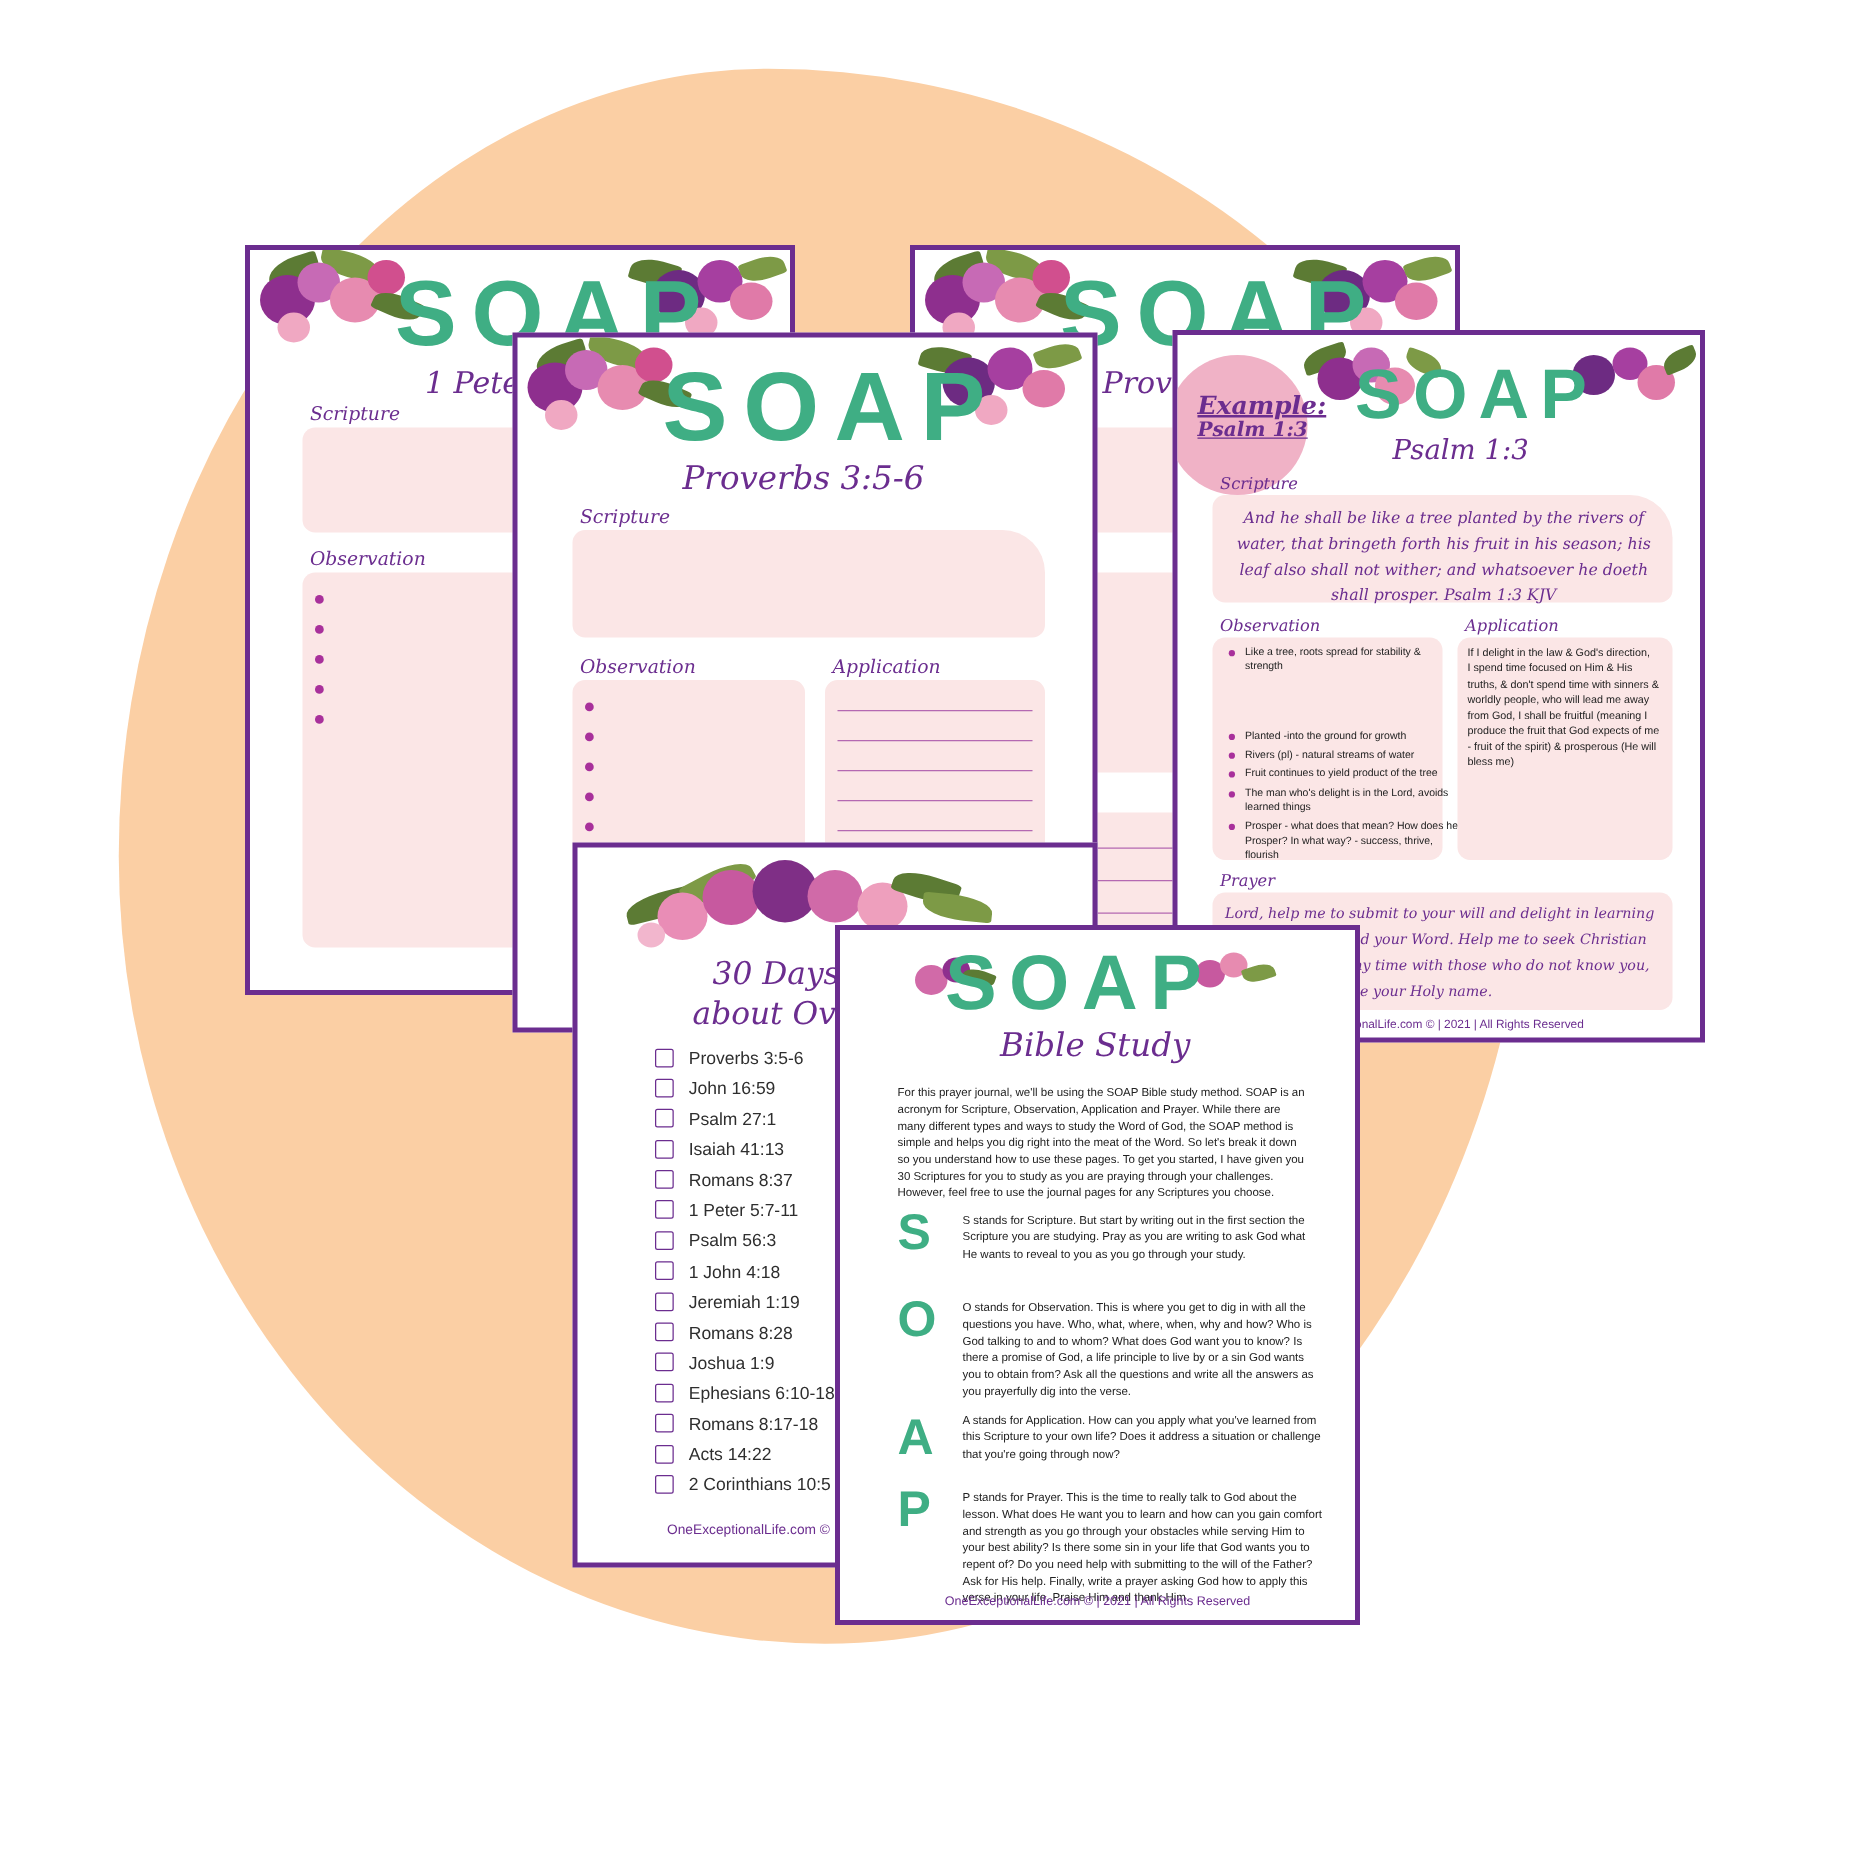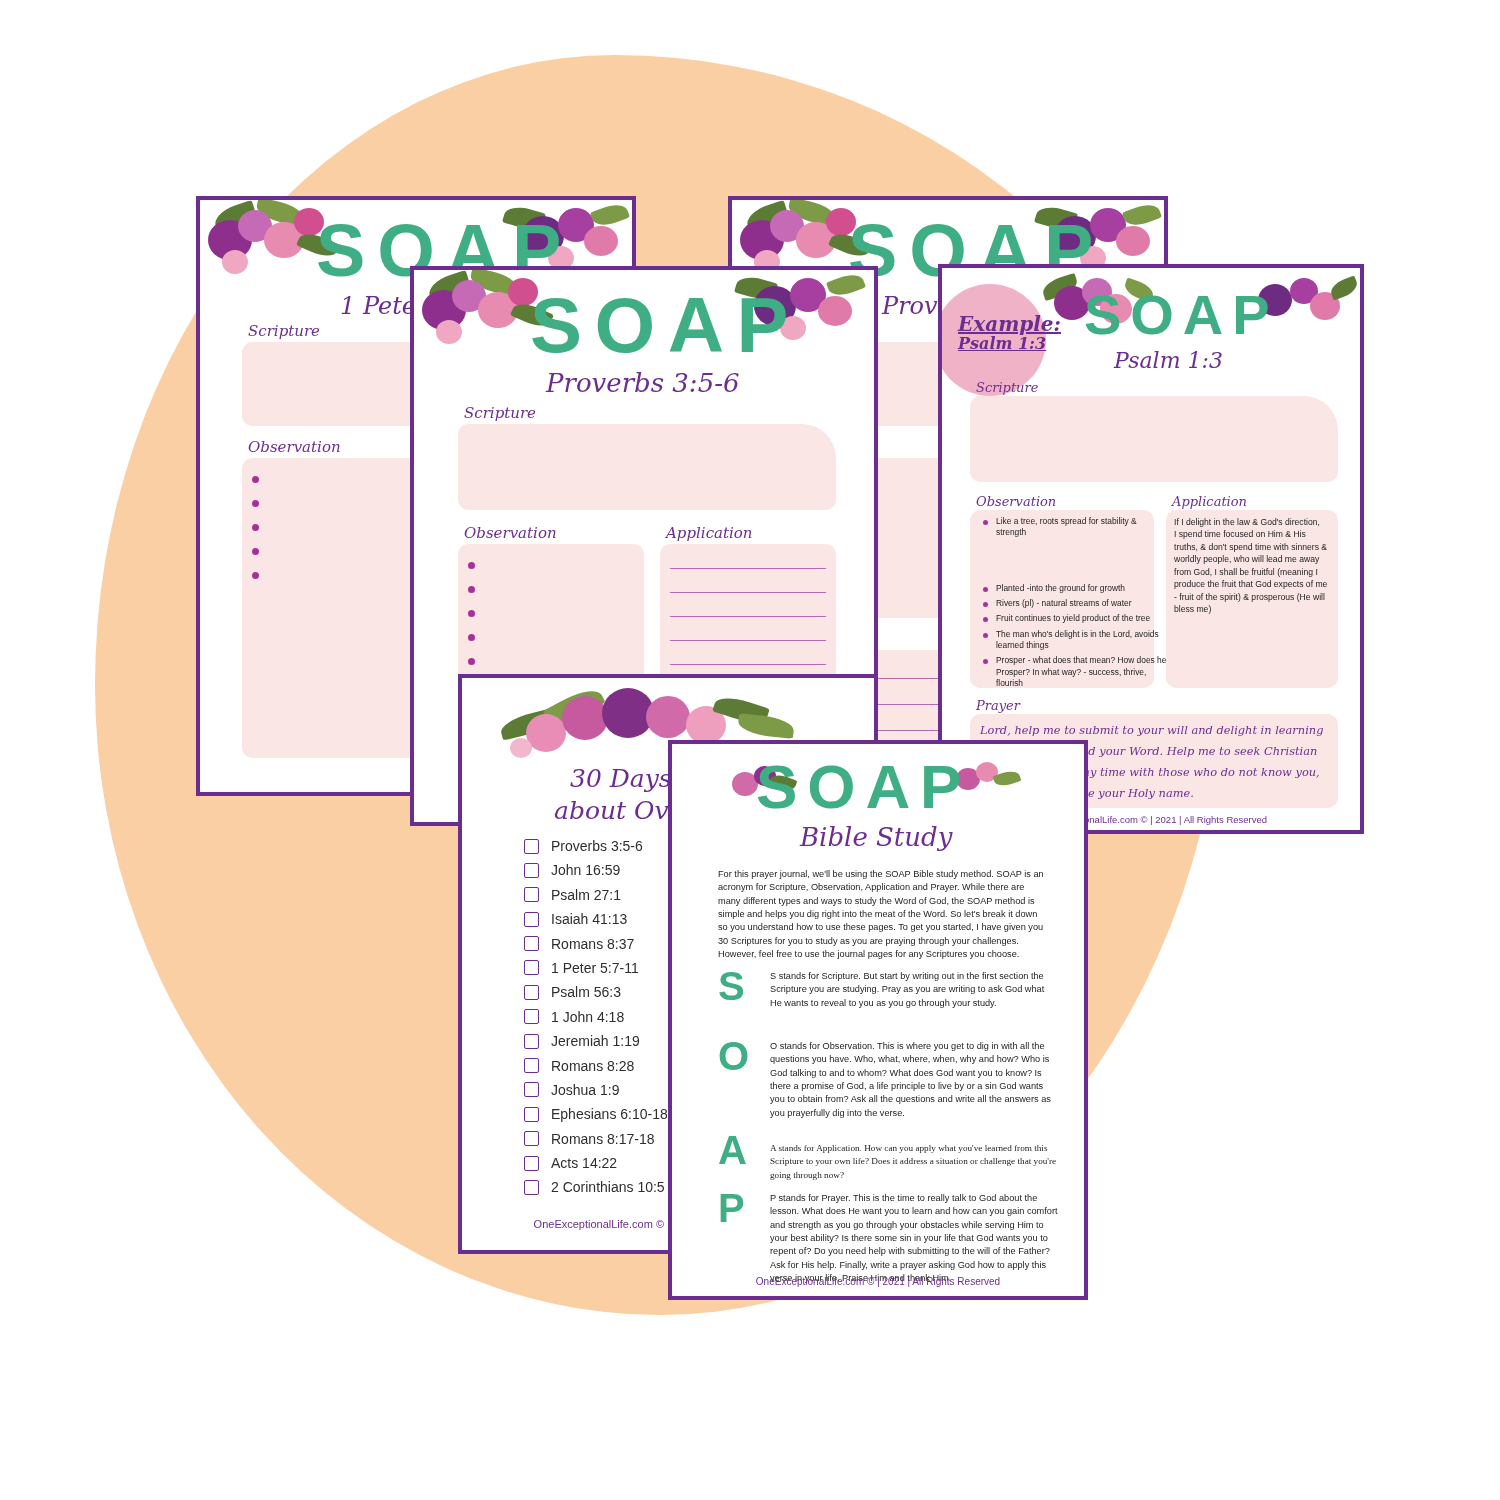--- a/index.html
+++ b/index.html
@@ -283,20 +283,21 @@
       <div class="petal" style="left:42px;top:4px;width:28px;height:26px;background:#a63fa0;"></div>
       <div class="petal" style="left:62px;top:18px;width:30px;height:28px;background:#e07aa8;"></div>
       <div class="leaf" style="left:82px;top:6px;width:28px;height:16px;transform:rotate(-22deg);"></div>
     </div>
 
     <div class="soap-title" style="position:absolute;left:142px;top:20px;font-size:56px;">SOAP</div>
     <div class="script-sub" style="position:absolute;left:172px;top:80px;font-size:22px;">Psalm 1:3</div>
 
     <div class="sec-label" style="position:absolute;left:34px;top:112px;font-size:13px;">Scripture</div>
     <div class="pinkbox notch" style="position:absolute;left:28px;top:128px;width:368px;height:86px;"></div>
+    <div class="handwrite" style="position:absolute;left:40px;top:136px;width:346px;font-size:12.6px;line-height:1.65;text-align:center;">And he shall be like a tree planted by the rivers of water, that bringeth forth his fruit in his season; his leaf also shall not wither; and whatsoever he doeth shall prosper. Psalm 1:3 KJV</div>
 
     <div class="sec-label" style="position:absolute;left:34px;top:226px;font-size:13px;">Observation</div>
     <div class="pinkbox" style="position:absolute;left:28px;top:242px;width:184px;height:178px;"></div>
     <ul style="position:absolute;left:34px;top:248px;width:172px;margin:0;padding:0 0 0 20px;list-style:none;">
       <li style="position:relative;font-size:8.4px;line-height:1.35;color:#222;margin-bottom:4px;"><span class="bullet" style="left:-13px;top:4px;width:5px;height:5px;"></span><span>Like a tree, roots spread for stability &amp; strength</span></li>
       <li style="position:relative;font-size:8.4px;line-height:1.35;color:#222;margin-bottom:4px;margin-top:44px;"><span class="bullet" style="left:-13px;top:4px;width:5px;height:5px;"></span><span>Planted -into the ground for growth</span></li>
       <li style="position:relative;font-size:8.4px;line-height:1.35;color:#222;margin-bottom:4px;"><span class="bullet" style="left:-13px;top:4px;width:5px;height:5px;"></span><span>Rivers (pl) - natural streams of water</span></li>
       <li style="position:relative;font-size:8.4px;line-height:1.35;color:#222;margin-bottom:4px;"><span class="bullet" style="left:-13px;top:4px;width:5px;height:5px;"></span><span>Fruit continues to yield product of the tree</span></li>
       <li style="position:relative;font-size:8.4px;line-height:1.35;color:#222;margin-bottom:4px;"><span class="bullet" style="left:-13px;top:4px;width:5px;height:5px;"></span><span>The man who's delight is in the Lord, avoids learned things</span></li>
       <li style="position:relative;font-size:8.4px;line-height:1.35;color:#222;margin-bottom:4px;"><span class="bullet" style="left:-13px;top:4px;width:5px;height:5px;"></span><span>Prosper - what does that mean? How does he Prosper? In what way? - success, thrive, flourish</span></li>
@@ -419,21 +420,21 @@
       <div class="instr-p" style="position:absolute;left:52px;top:4px;width:288px;">S stands for Scripture.  But start by writing out in the first section the Scripture you are studying. Pray as you are writing to ask God what He wants to reveal to you as you go through your study.</div>
     </div>
 
     <div style="position:absolute;left:46px;top:292px;width:340px;">
       <div class="lettermark" style="position:absolute;left:0;top:0;">O</div>
       <div class="instr-p" style="position:absolute;left:52px;top:4px;width:288px;">O stands for Observation. This is where you get to dig in with all the questions you have. Who, what, where, when, why and how? Who is God talking to and to whom?  What does God want you to know? Is there a promise of God, a life principle to live by or a sin God wants you to obtain from? Ask all the questions and write all the answers as you prayerfully dig into the verse.</div>
     </div>
 
     <div style="position:absolute;left:46px;top:386px;width:340px;">
       <div class="lettermark" style="position:absolute;left:0;top:0;">A</div>
-      <div class="instr-p" style="position:absolute;left:52px;top:12px;width:288px;font-family:Liberation Serif, serif;">A stands for Application.   How can you apply what you've learned from this Scripture to your own life?  Does it address a situation or challenge that you're going through now?</div>
+      <div class="instr-p" style="position:absolute;left:52px;top:0;width:288px;">A stands for Application.   How can you apply what you've learned from this Scripture to your own life?  Does it address a situation or challenge that you're going through now?</div>
     </div>
 
     <div style="position:absolute;left:46px;top:444px;width:340px;">
       <div class="lettermark" style="position:absolute;left:0;top:0;">P</div>
       <div class="instr-p" style="position:absolute;left:52px;top:4px;width:288px;">P stands for Prayer.  This is the time to really talk to God about the lesson. What does He want you to learn and how can you gain comfort and strength as you go through your obstacles while serving Him to your best ability?  Is there some sin in your life that God wants you to repent of? Do you need help with submitting to the will of the Father? Ask for His help.  Finally, write a prayer asking God how to apply this verse in your life. Praise Him and thank Him.</div>
     </div>
 
     <div class="footer-note" style="position:absolute;left:0;right:0;top:532px;font-size:10px;">OneExceptionalLife.com © | 2021 | All Rights Reserved</div>
   </div>
 

